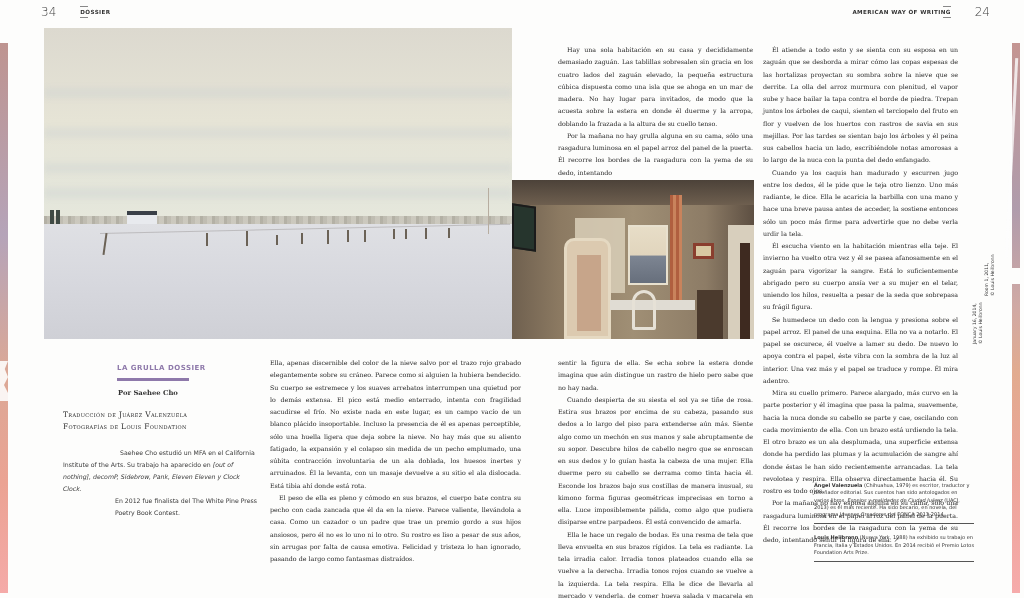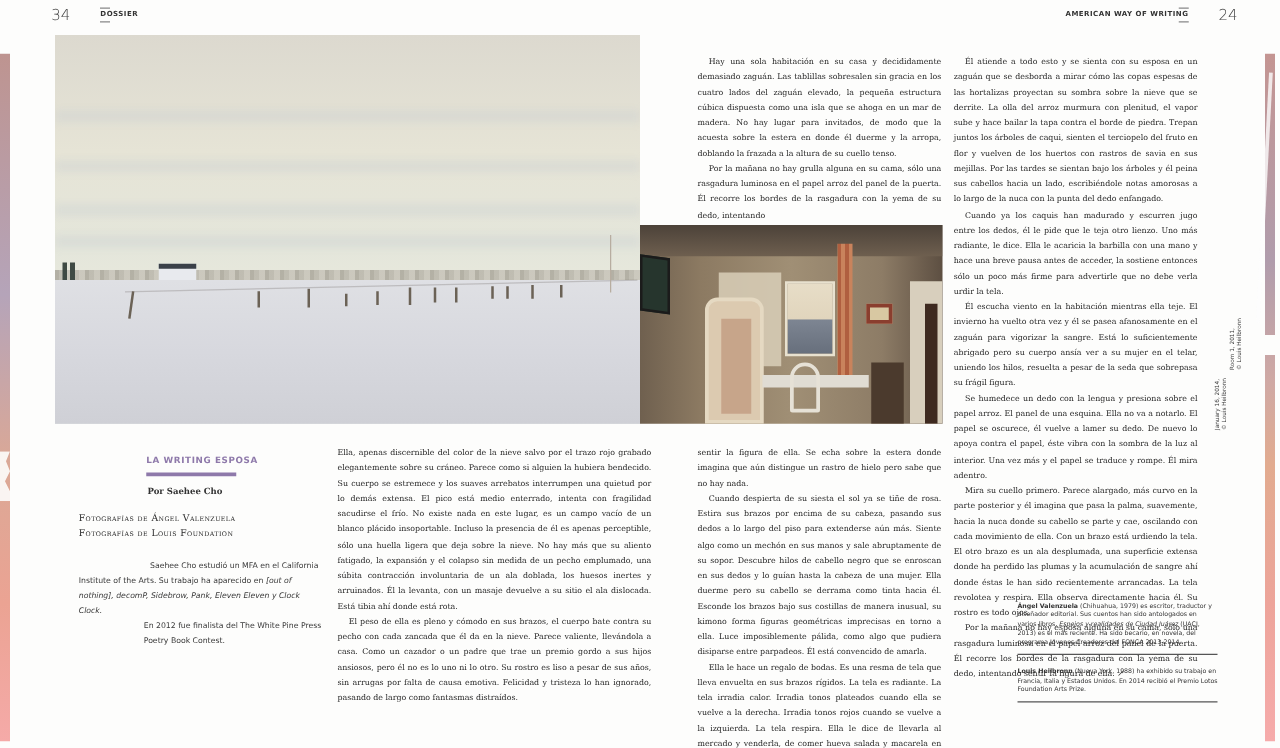--- a/index.html
+++ b/index.html
@@ -156,27 +156,27 @@
 <div class="caption caption-1">
   <div>Room 1, 2011,</div>
   <div>© Louis Heilbronn</div>
 </div>
 <div class="caption caption-2">
   <div>January 16, 2014,</div>
   <div>© Louis Heilbronn</div>
 </div>
 
 <div class="title-block">
-  <div class="story-title">LA WRITING ESPOSA</div>
+  <div class="story-title">LA GRULLA DOSSIER</div>
   <div class="title-rule"></div>
   <div class="byline">Por Saehee Cho</div>
 </div>
 
 <div class="credits">
-  <div>Fotografías de Ángel Valenzuela</div>
+  <div>Traducción de Juárez Valenzuela</div>
   <div>Fotografías de Louis Foundation</div>
 </div>
 
 <div class="bio">
   <p><span>Saehee Cho estudió un MFA en el California Institute of the Arts. Su trabajo ha aparecido en </span><em>[out of nothing], decomP, Sidebrow, Pank, Eleven Eleven y Clock Clock.</em></p>
   <p class="second">En 2012 fue finalista del The White Pine Press Poetry Book Contest.</p>
 </div>
 
 <div class="col col1">
   <p class="noindent">Ella, apenas discernible del color de la nieve salvo por el trazo rojo grabado elegantemente sobre su cráneo. Parece como si alguien la hubiera bendecido. Su cuerpo se estremece y los suaves arrebatos interrumpen una quietud por lo demás extensa. El pico está medio enterrado, intenta con fragilidad sacudirse el frío. No existe nada en este lugar, es un campo vacío de un blanco plácido insoportable. Incluso la presencia de él es apenas perceptible, sólo una huella ligera que deja sobre la nieve. No hay más que su aliento fatigado, la expansión y el colapso sin medida de un pecho emplumado, una súbita contracción involuntaria de un ala doblada, los huesos inertes y arruinados. Él la levanta, con un masaje devuelve a su sitio el ala dislocada. Está tibia ahí donde está rota.</p>

